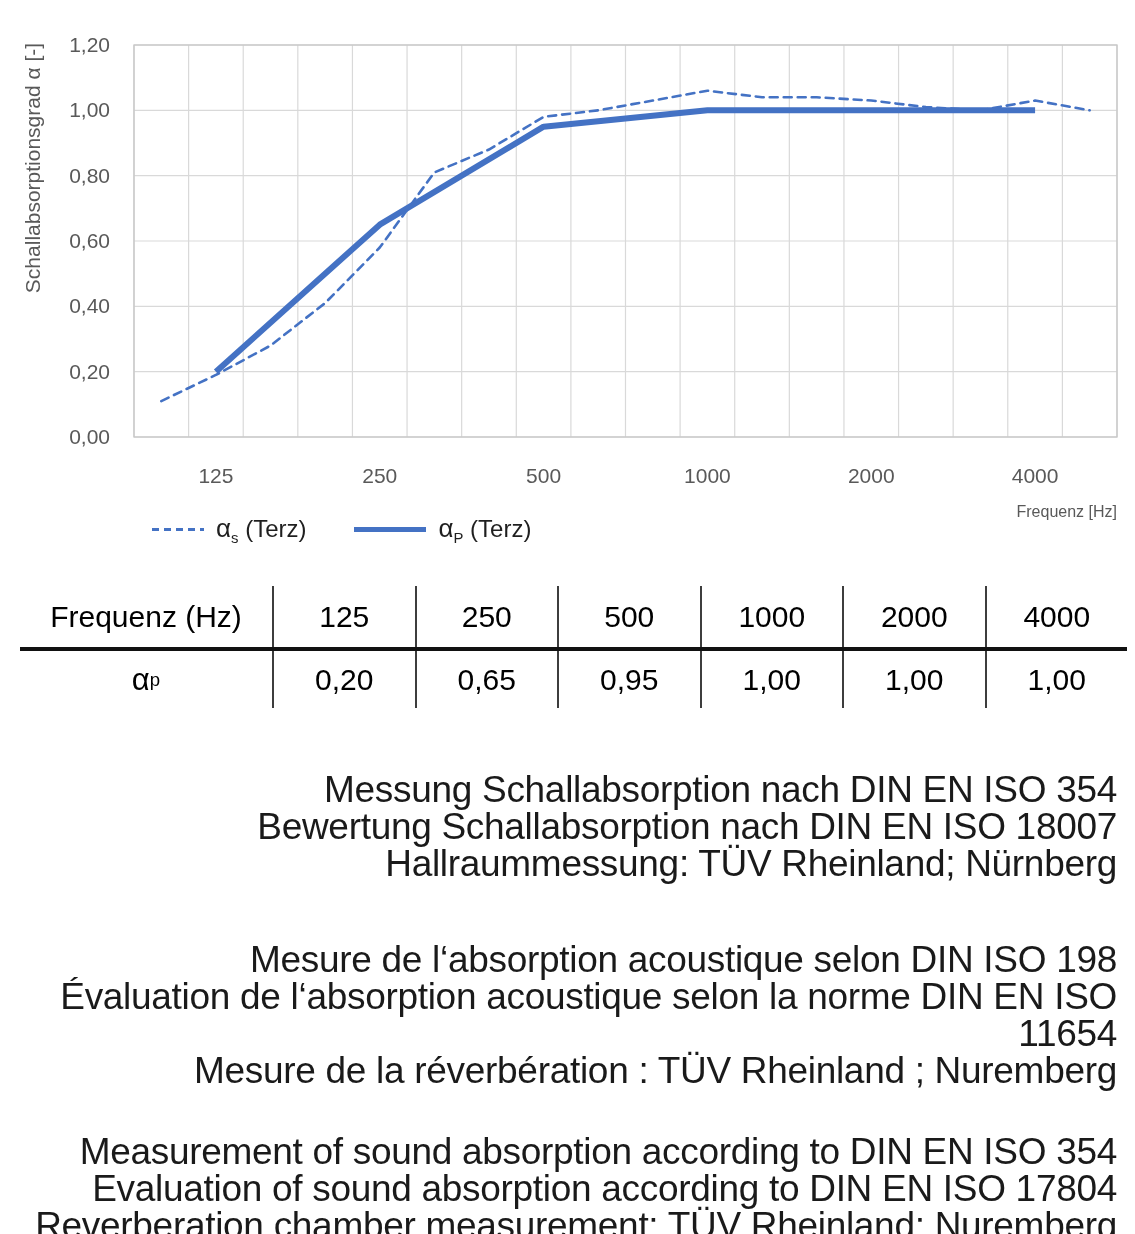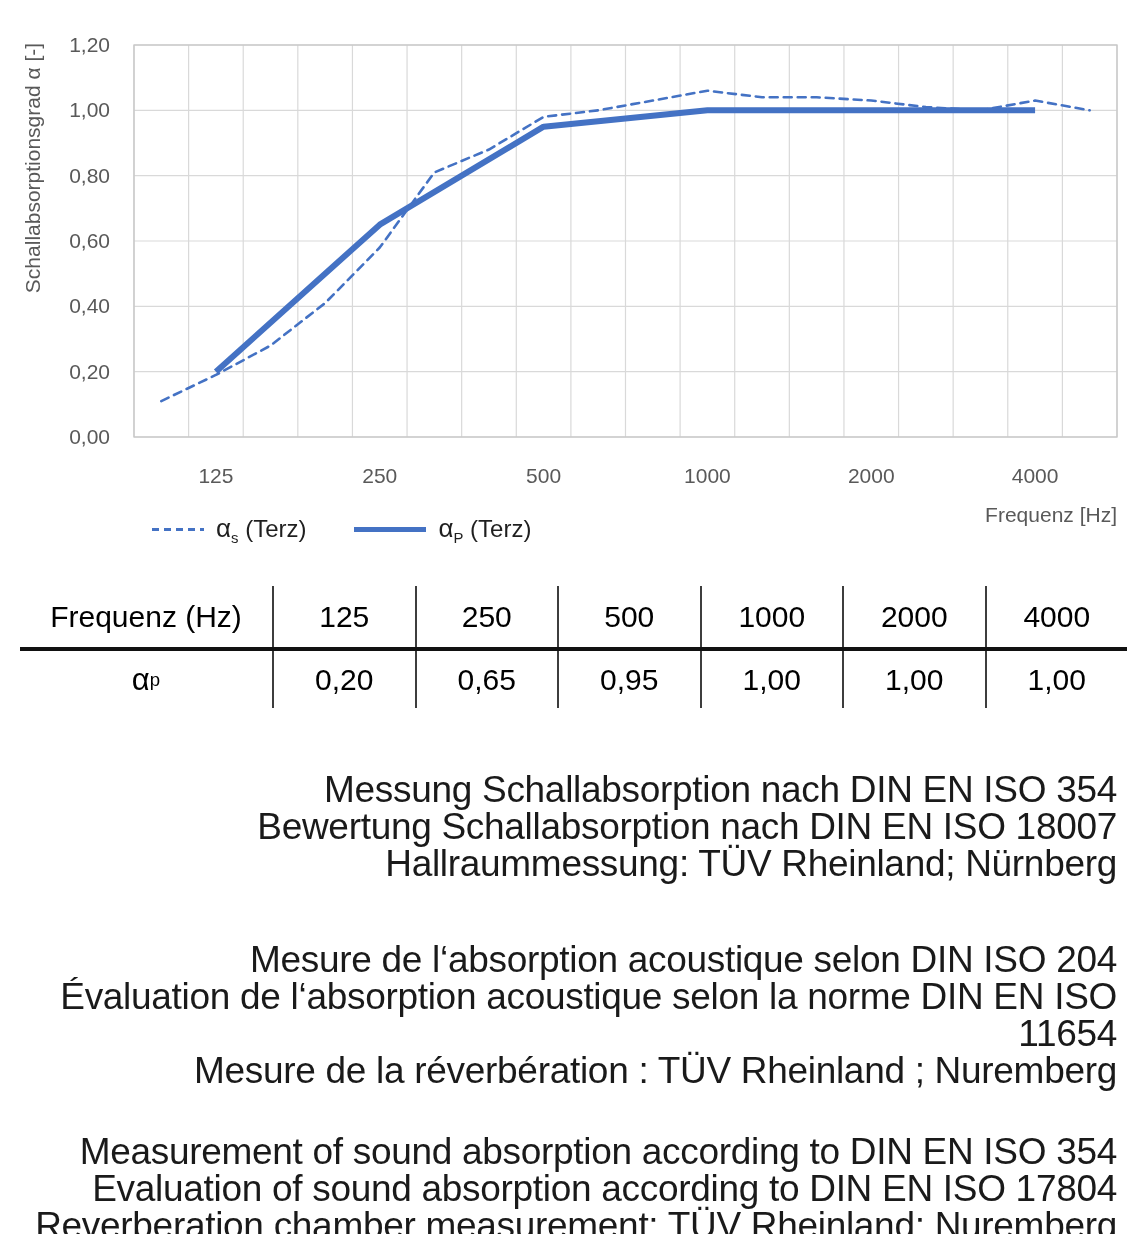--- a/index.html
+++ b/index.html
@@ -2,21 +2,21 @@
 <html><head>
 <meta charset="utf-8">
 <style>
   html,body{margin:0;padding:0;background:#fff;}
   .page{position:relative;width:1135px;height:1234px;background:#fff;overflow:hidden;
         font-family:"Liberation Sans", sans-serif;color:#1a1a1a;}
 
   
   .chart{position:absolute;left:0;top:0;width:1135px;height:560px;}
   .chart svg{position:absolute;left:0;top:0;}
-  .x-axis-unit{position:absolute;top:503px;right:18px;font-size:21px;color:#595959;}
+  .x-axis-unit{position:absolute;top:503px;right:18px;font-size:16px;color:#595959;}
   .legend{position:absolute;left:152px;top:513px;display:flex;align-items:center;gap:48px;}
   .legend-item{display:flex;align-items:center;gap:12px;}
   .swatch{display:inline-block;}
   .swatch.dashed{width:52px;height:3px;
      background:repeating-linear-gradient(90deg,#4472C4 0 7px,transparent 7px 12px);}
   .swatch.solid{width:72px;height:5px;background:#4472C4;}
   .legend-label{font-size:24px;color:#1f1f1f;white-space:pre;}
   .legend-label .sym{font-size:26px;}
   sub{vertical-align:sub;font-size:0.62em;}
 
@@ -126,21 +126,21 @@
       <div class="cell">1,00</div>
     </div>
   </section>
 
   <div class="note note-de">
     <div>Messung Schallabsorption nach DIN EN ISO 354</div>
     <div>Bewertung Schallabsorption nach DIN EN ISO 18007</div>
     <div>Hallraummessung: TÜV Rheinland; Nürnberg</div>
   </div>
   <div class="note note-fr">
-    <div>Mesure de l‘absorption acoustique selon DIN ISO 204</div>
+    <div>Mesure de l‘absorption acoustique selon DIN ISO 198</div>
     <div>Évaluation de l‘absorption acoustique selon la norme DIN EN ISO 11654</div>
     <div>Mesure de la réverbération : TÜV Rheinland ; Nuremberg</div>
   </div>
   <div class="note note-en">
     <div>Measurement of sound absorption according to DIN EN ISO 354</div>
     <div>Evaluation of sound absorption according to DIN EN ISO 17804</div>
     <div>Reverberation chamber measurement: TÜV Rheinland; Nuremberg</div>
   </div>
 
 </div>

